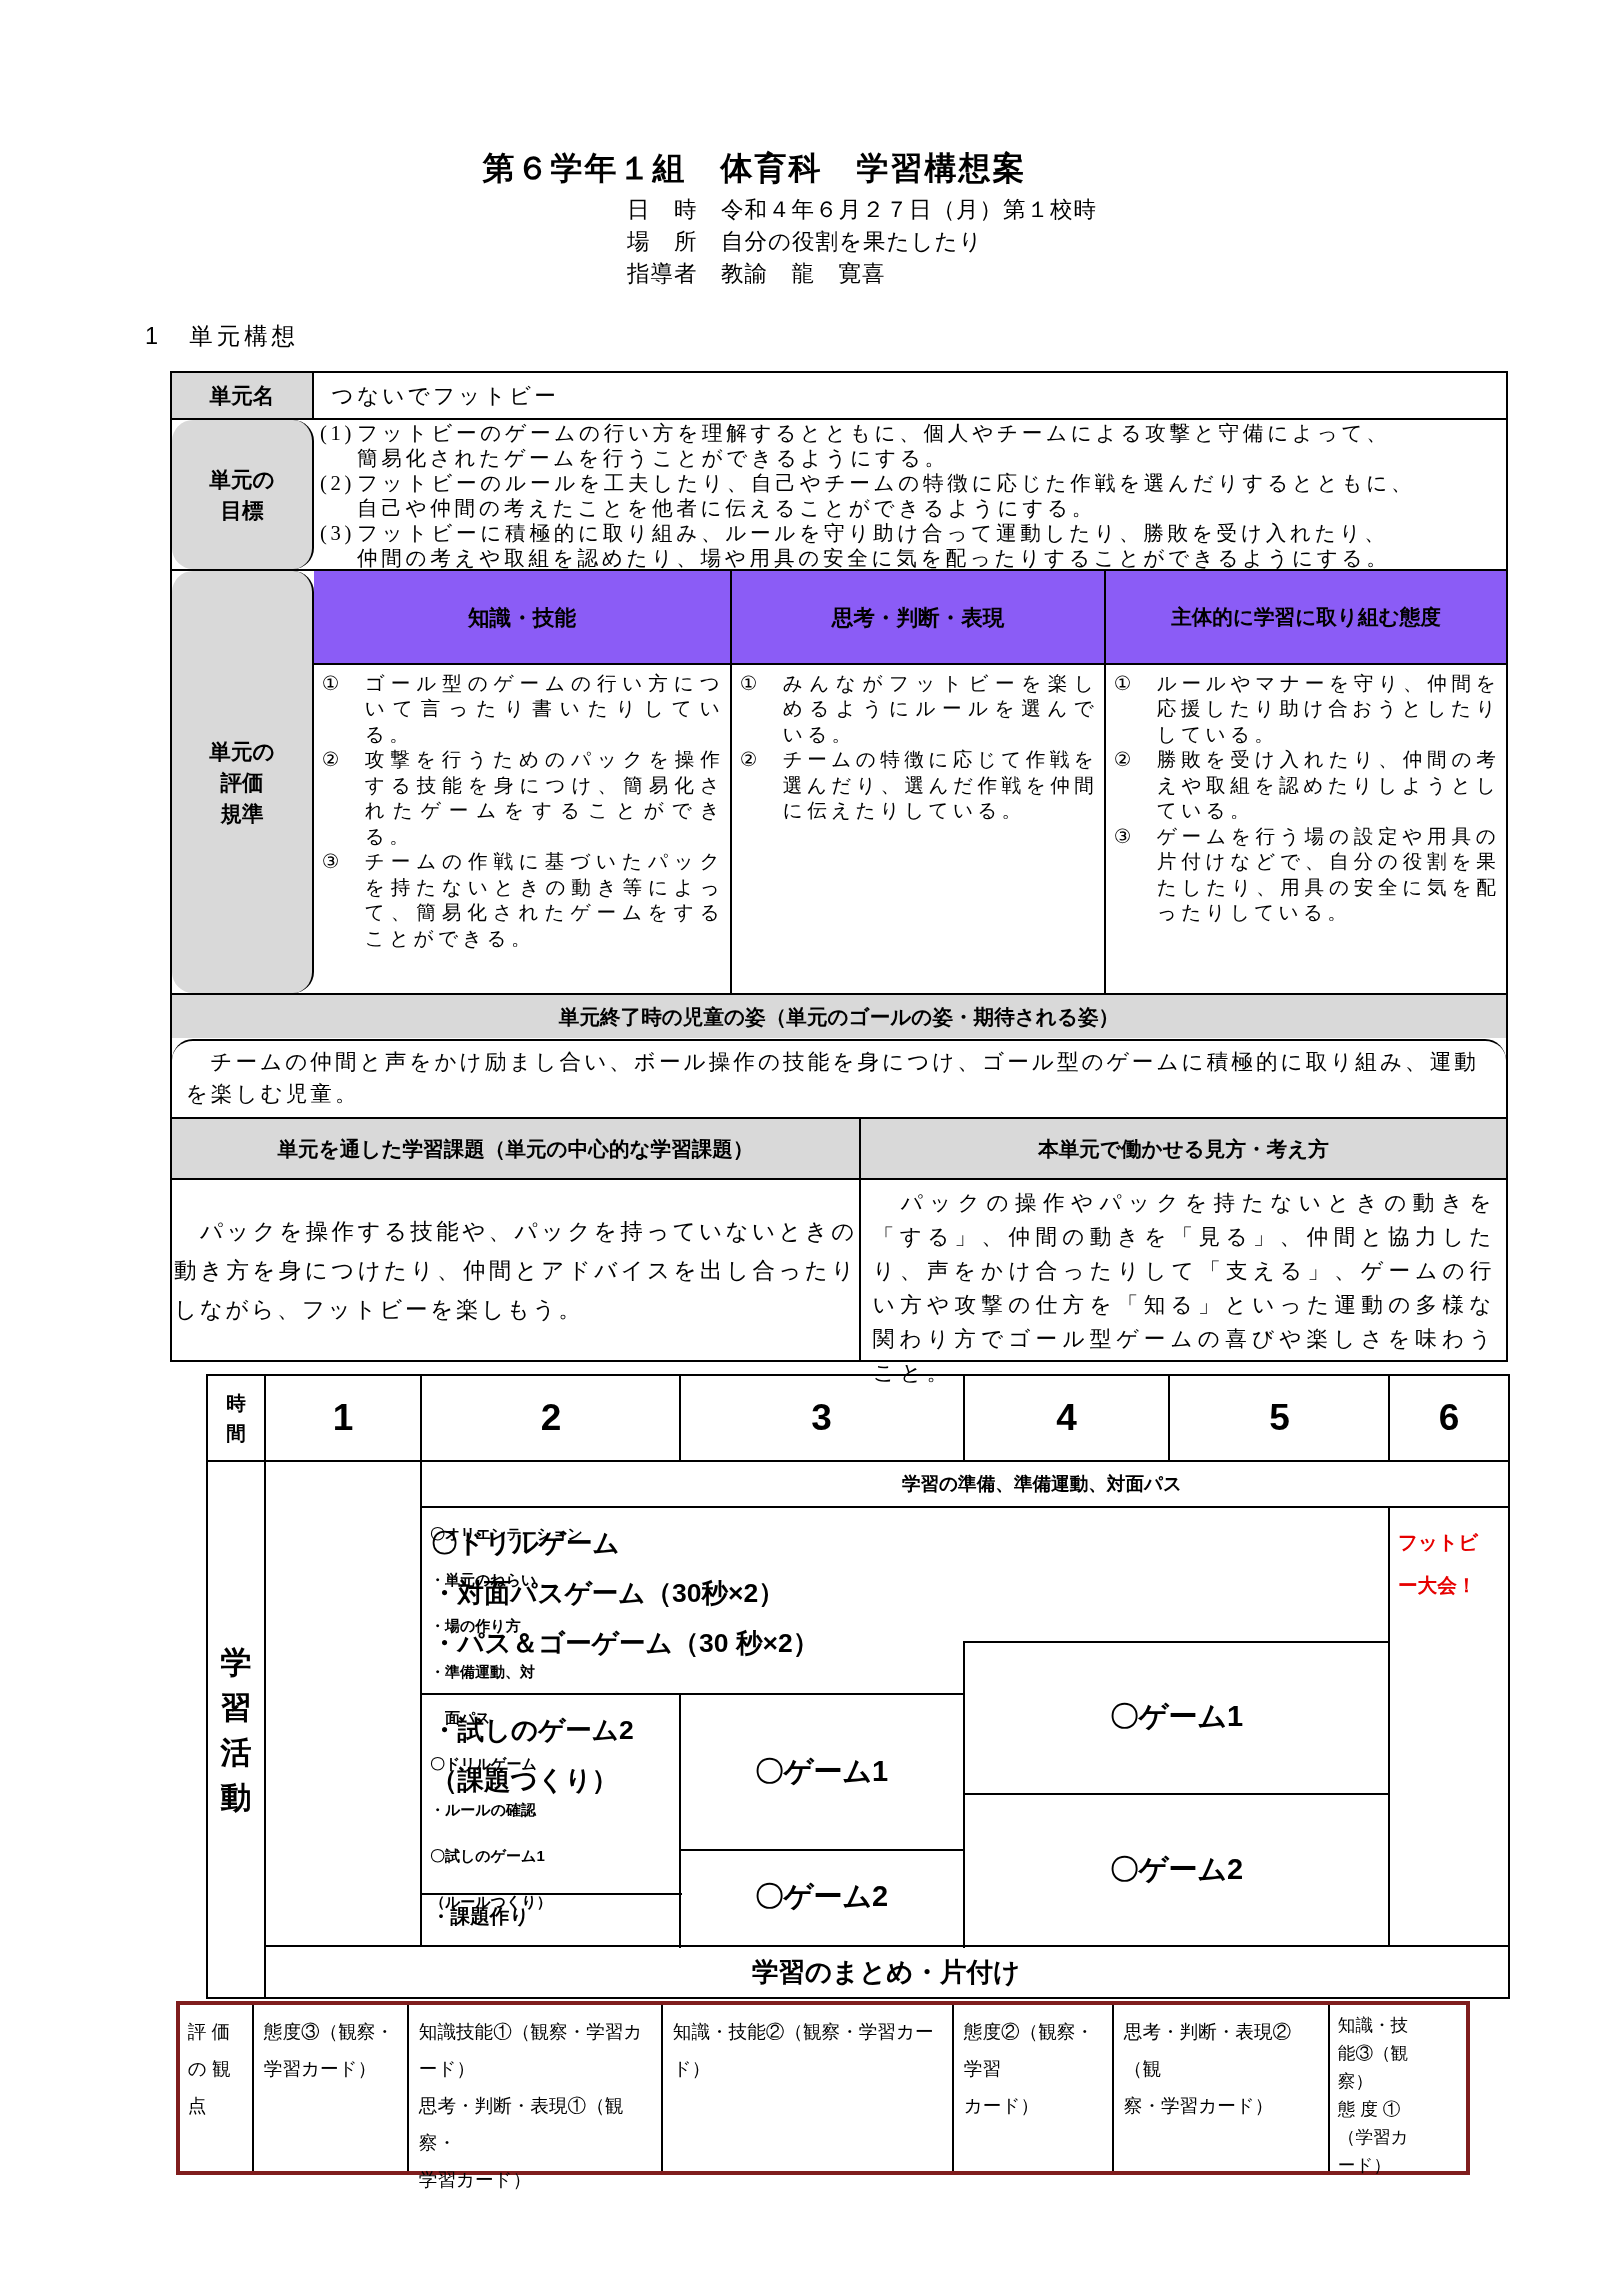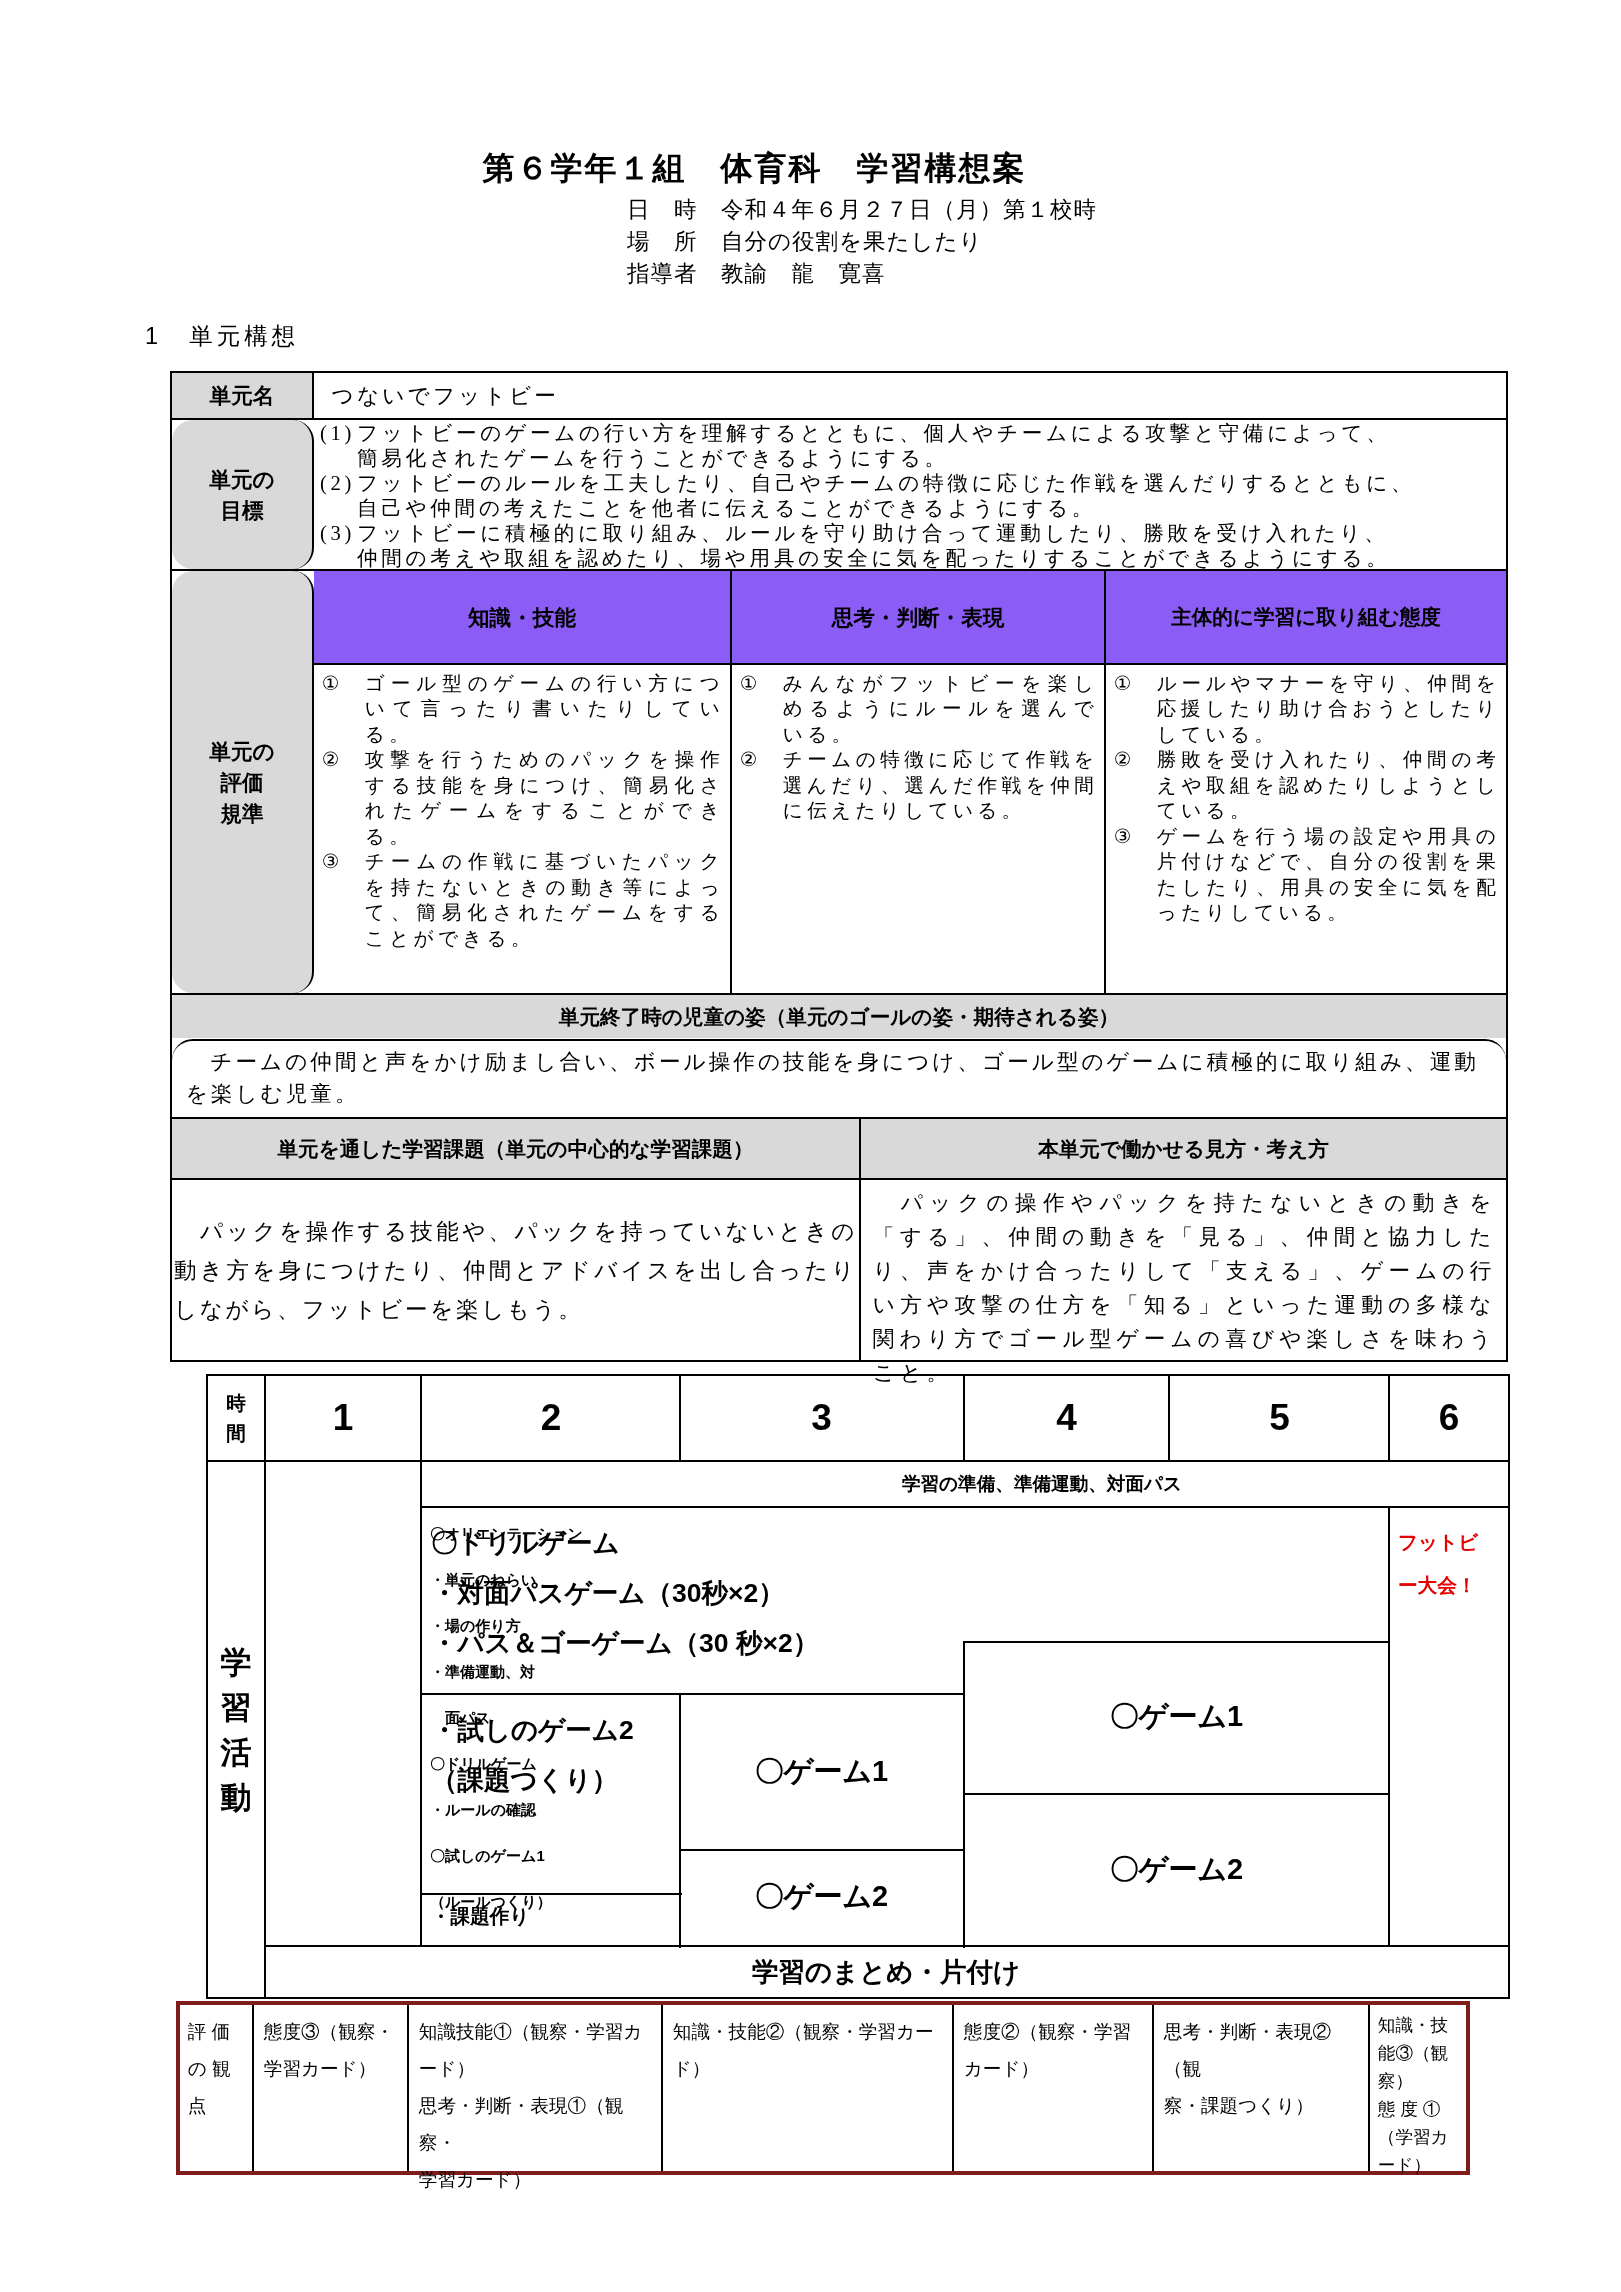--- a/index.html
+++ b/index.html
@@ -237,24 +237,24 @@
 の 観
 点</div>
     <div class="ev-cell" style="width:155px;">態度③（観察・
 学習カード）</div>
     <div class="ev-cell" style="width:254px;">知識技能①（観察・学習カ
 ード）
 思考・判断・表現①（観察・
 学習カード）</div>
     <div class="ev-cell" style="width:291px;">知識・技能②（観察・学習カー
 ド）</div>
-    <div class="ev-cell" style="width:200px;">態度②（観察・学習
+    <div class="ev-cell" style="width:160px;">態度②（観察・学習
 カード）</div>
     <div class="ev-cell" style="width:216px;">思考・判断・表現②（観
-察・課題つくり）</div>
+察・学習カード）</div>
     <div class="ev-cell ev-last" style="flex:1;">知識・技
 能③（観
 察）
 態 度 ①
 （学習カ
 ード）</div>
   </div>
 
 </div>
 

